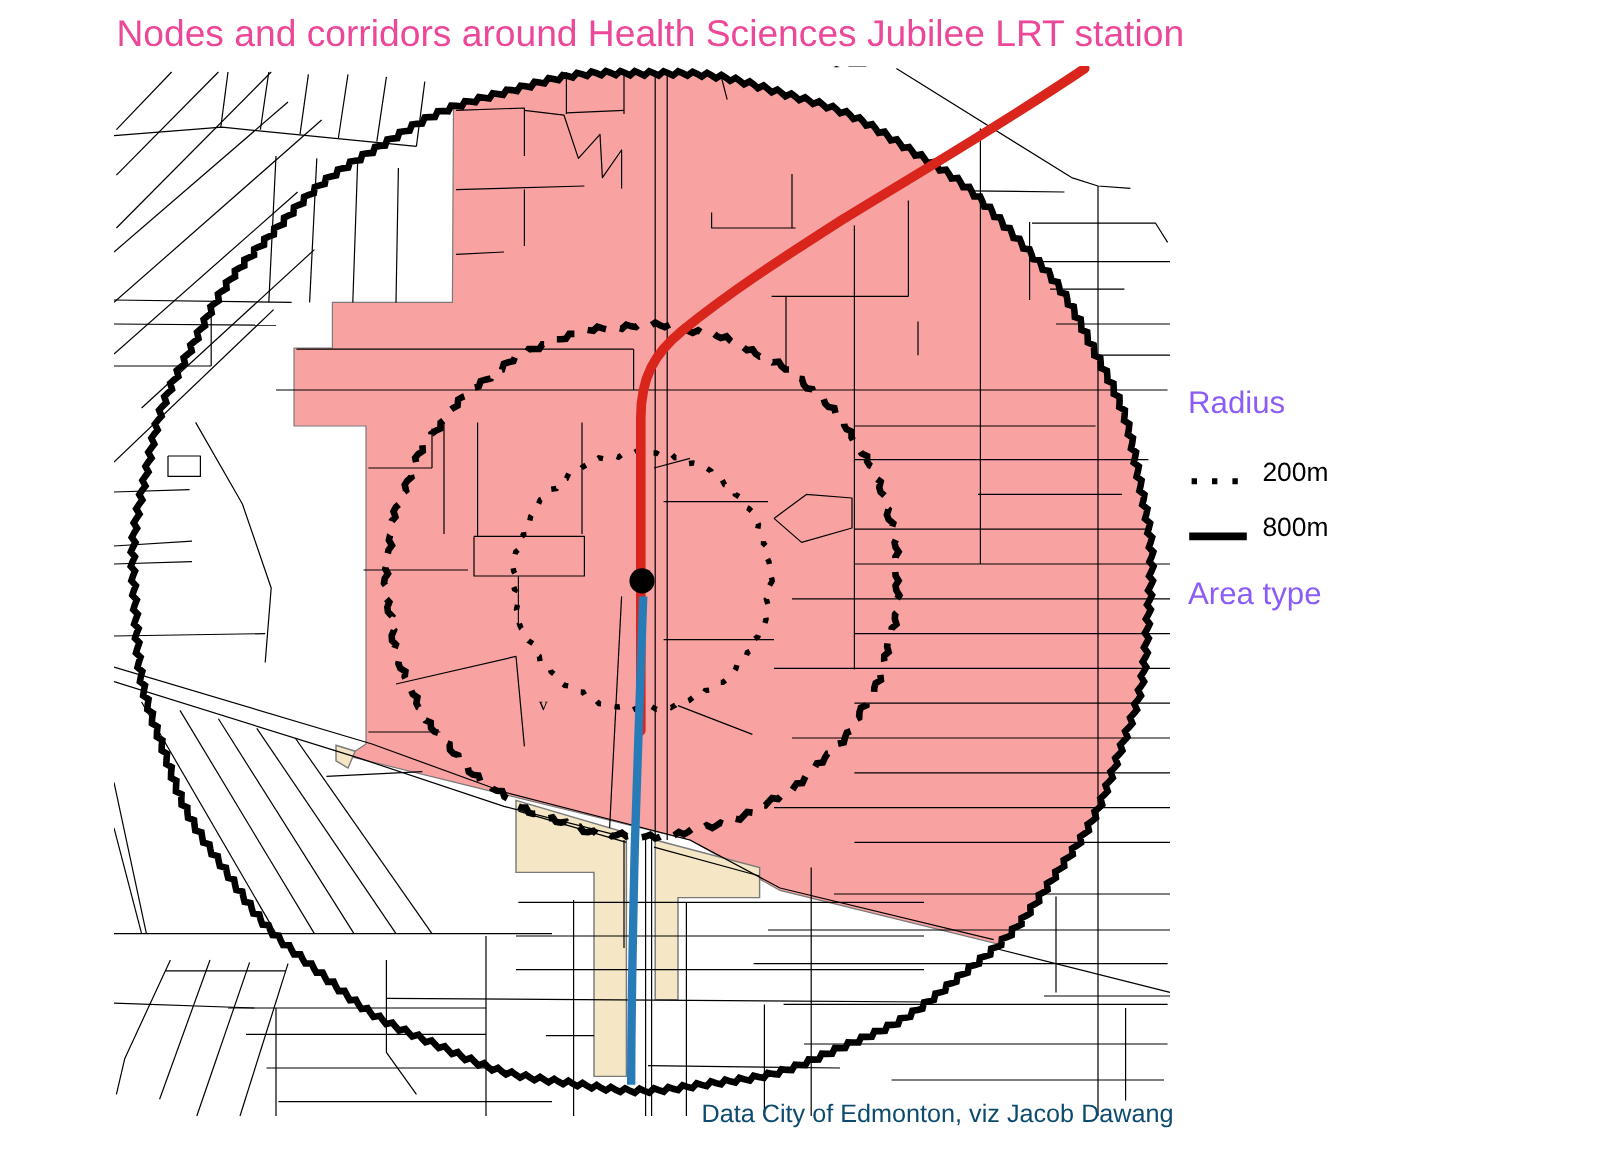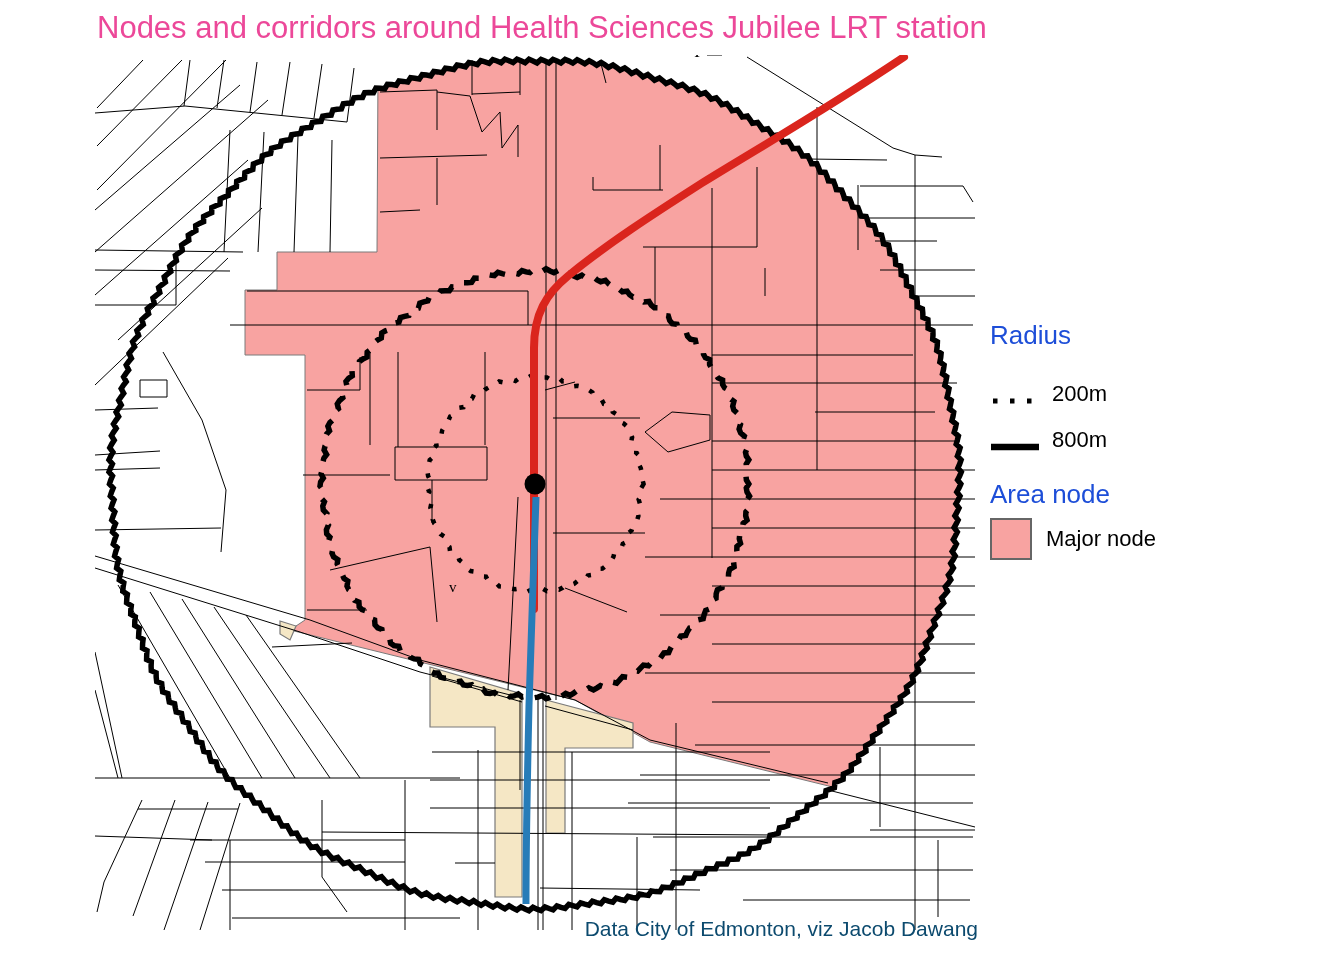--- a/index.html
+++ b/index.html
@@ -4,21 +4,21 @@
 <style>
   html,body{margin:0;padding:0;background:#ffffff;}
   body{width:1344px;height:960px;position:relative;overflow:hidden;
        font-family:"Liberation Sans", sans-serif;}
   .figure-title{position:absolute;left:97px;top:10px;font-size:31px;color:#ec4899;
        letter-spacing:0px;white-space:nowrap;}
   .figure-caption{position:absolute;right:366px;top:917px;font-size:21px;color:#0c4a6e;
        white-space:nowrap;}
   #map-svg{position:absolute;left:0;top:0;}
   .legend{position:absolute;left:990px;top:320px;width:300px;}
-  .legend-title{font-size:26px;color:#1d4ed8;margin:0 0 10px 0;}
+  .legend-title{font-size:26px;color:#8b5cf6;margin:0 0 10px 0;}
   .legend-row{display:flex;align-items:flex-end;height:46px;}
   .legend-sample{width:50px;height:12px;margin-right:12px;flex:0 0 50px;}
   .legend-label{font-size:22px;color:#000;}
   .legend-area-title{margin-top:26px;margin-bottom:6px;}
   .legend-swatch-row{display:flex;align-items:center;height:45px;}
   .legend-swatch{width:42px;height:42px;border:2px solid #666;margin-right:14px;
        box-sizing:border-box;flex:0 0 42px;}
 </style>
 </head>
 <body>
@@ -199,22 +199,18 @@
   </div>
 
 
   <div class="legend-row">
     <svg class="legend-sample" viewBox="0 0 50 12">
       <line x1="1" y1="6" x2="49" y2="6" stroke="#000" stroke-width="6.5"></line>
     </svg>
     <span class="legend-label">800m</span>
   </div>
 
-  <div class="legend-title legend-area-title">Area node</div>
-
-  <div class="legend-swatch-row">
-    <span class="legend-swatch" style="background-color: rgb(248, 163, 161);"></span>
-    <span class="legend-label">Major node</span>
-  </div>
+  <div class="legend-title legend-area-title">Area type</div>
+
 
 </div>
 
 <div class="figure-caption">Data City of Edmonton, viz Jacob Dawang</div>
 
 </body></html>

